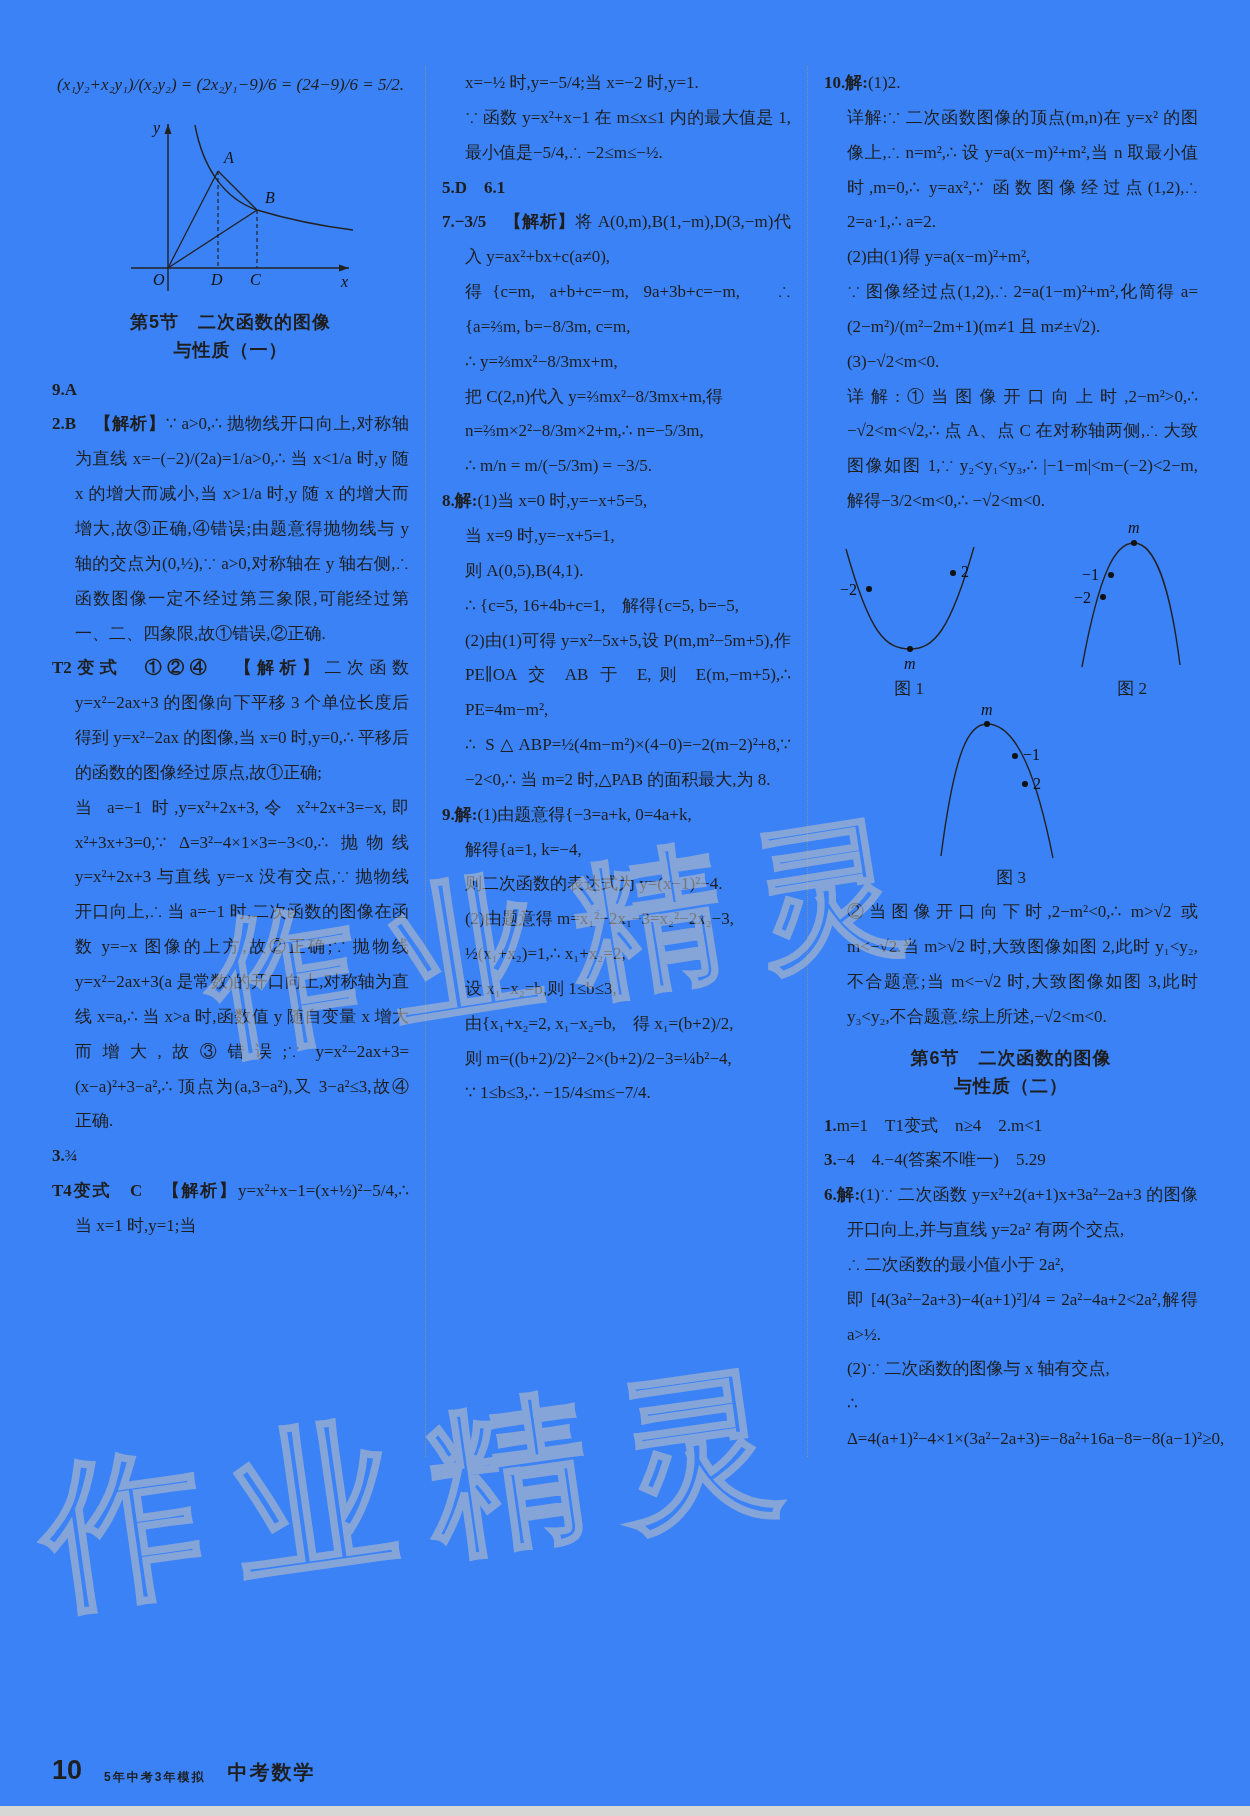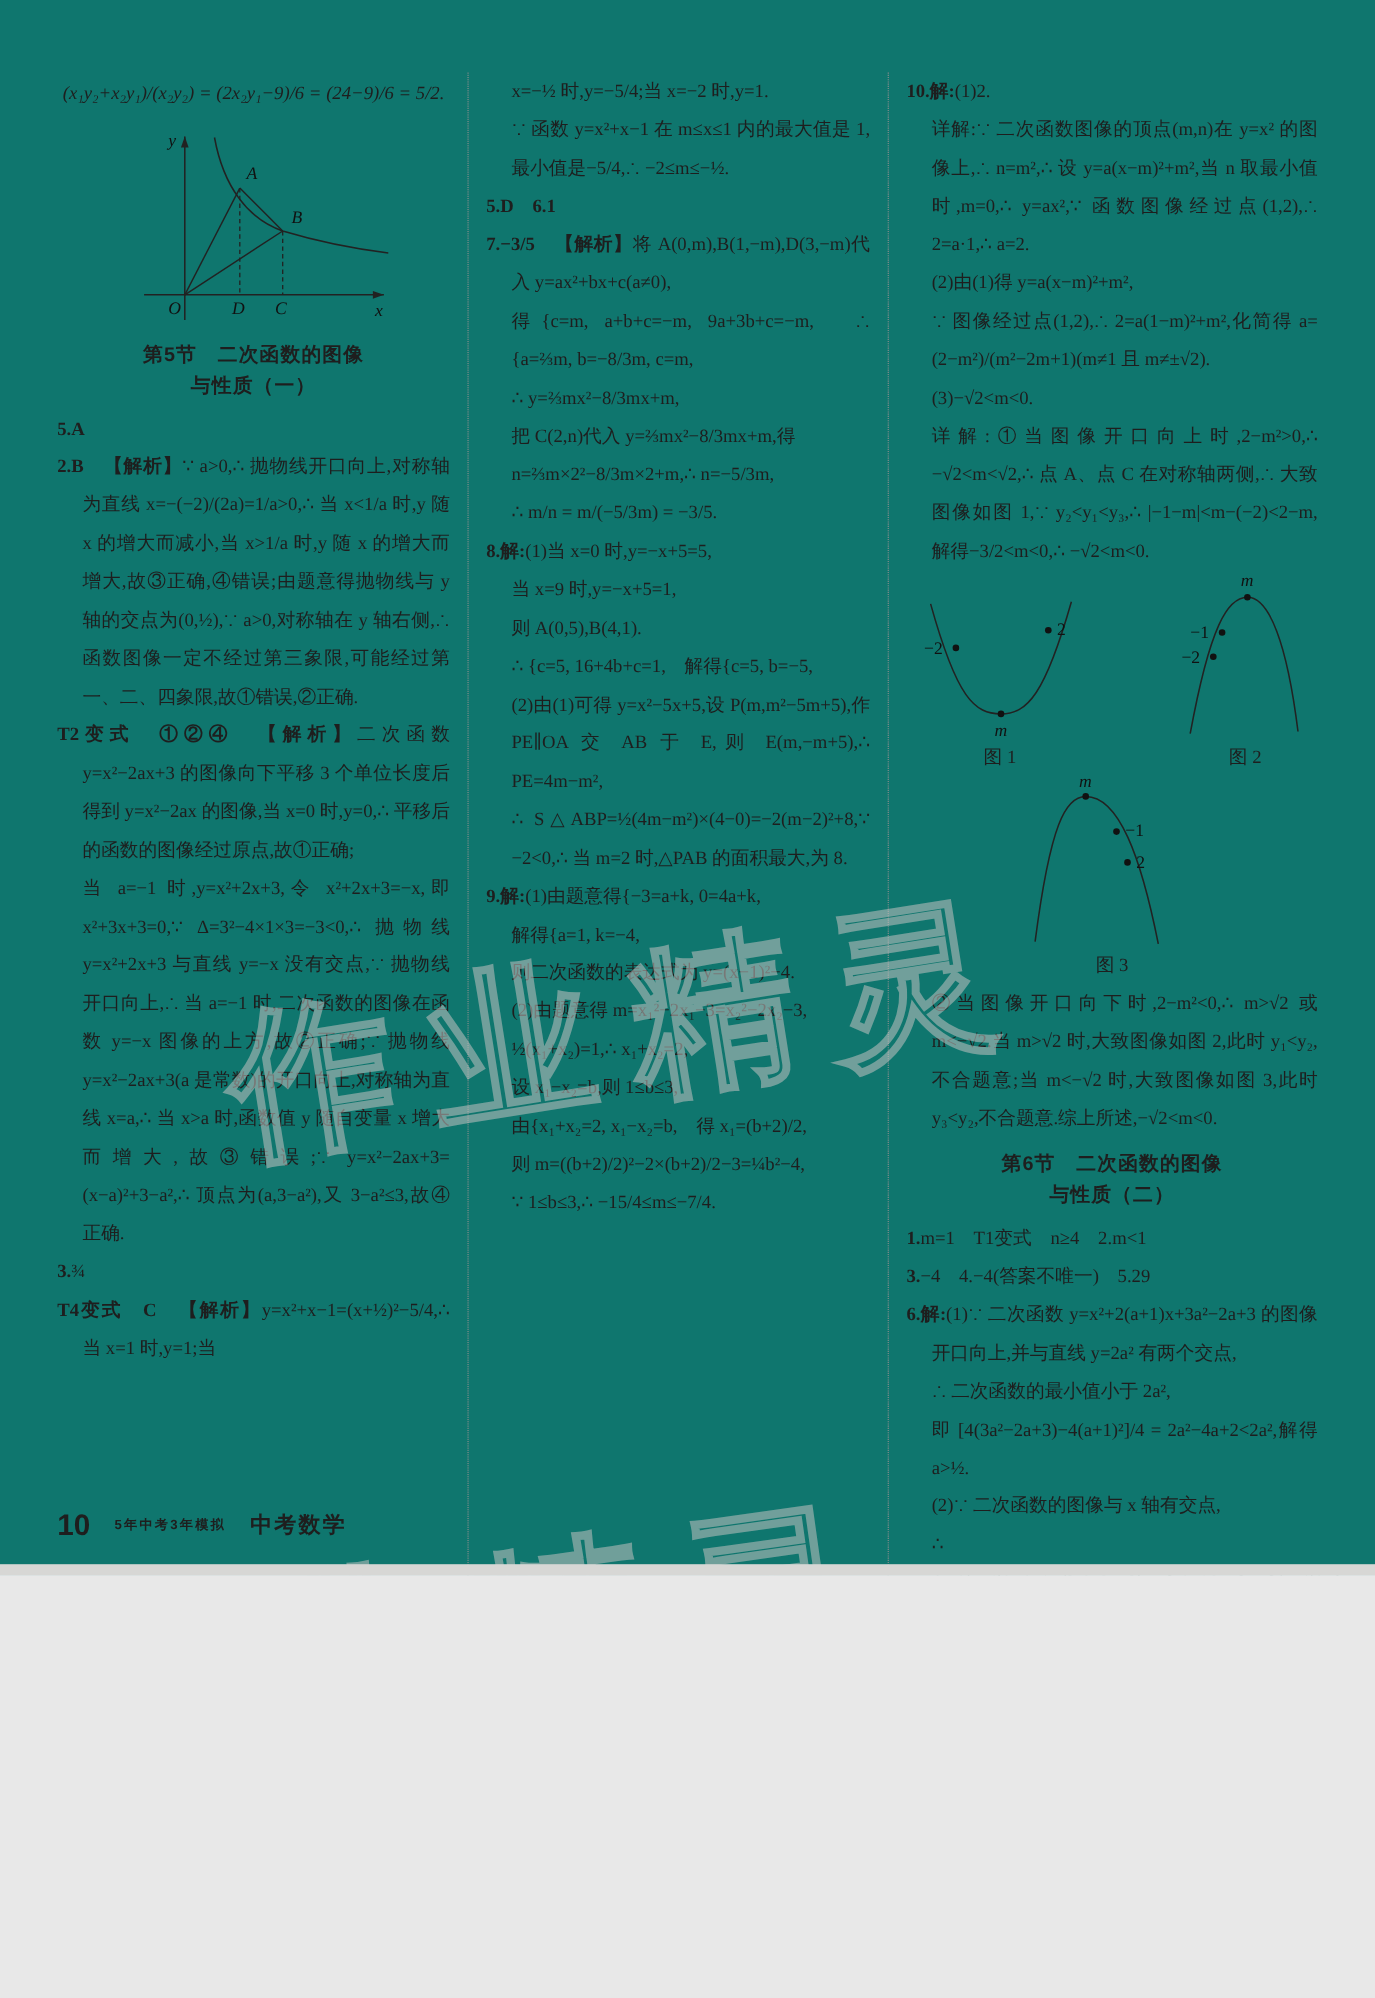--- a/index.html
+++ b/index.html
@@ -1,36 +1,36 @@
 <!DOCTYPE html>
 <html><head>
 <meta charset="utf-8">
 <style>
   html,body{margin:0;padding:0;background:#e8e8e8;}
-  .page{position:relative;width:1250px;height:1432px;background:#0f766e;overflow:hidden;
+  .page{position:relative;width:1250px;height:1816px;background:#3b82f6;overflow:hidden;
         font-family:"Liberation Serif","DejaVu Serif",serif;color:#1e1e1e;}
   .cols{display:flex;align-items:stretch;padding:66px 52px 100px 52px;box-sizing:border-box;}
   .col{box-sizing:border-box;font-size:17px;line-height:2.05;text-align:justify;}
   .col1{width:374px;padding-right:16px;border-right:1.5px dotted #8f8f8f;}
   .col2{width:382px;padding:0 16px;border-right:1.5px dotted #8f8f8f;}
   .col3{width:390px;padding-left:16px;}
   .para{margin:0;padding-left:1.35em;}
   .para.hang{text-indent:-1.35em;}
   .para b{font-weight:700;}
   .math-center{text-align:center;padding:2px 0 6px 0;font-style:italic;}
   h2.sec{font-family:"Liberation Sans","DejaVu Sans",sans-serif;font-weight:700;
          font-size:18px;line-height:1.55;text-align:center;margin:10px 0 8px 0;letter-spacing:1px;}
   .figwrap{text-align:center;margin:2px 0 4px 0;}
   .figrow{display:flex;justify-content:space-between;align-items:flex-end;margin:4px 0 0 0;}
   .figbox{text-align:center;}
   .figcap{text-align:center;font-size:17px;line-height:1.6;margin-bottom:4px;}
   svg{display:block;margin:0 auto;}
   svg text{font-family:"Liberation Serif","DejaVu Serif",serif;font-size:16px;fill:#111;}
   svg text.it{font-style:italic;}
-  .footer{position:absolute;left:52px;bottom:30px;display:flex;align-items:center;gap:22px;
+  .footer{position:absolute;left:52px;bottom:30px;display:flex;align-items:flex-end;gap:22px;
           font-family:"Liberation Sans","DejaVu Sans",sans-serif;}
   .footer .pg{font-size:27px;font-weight:700;}
   .footer .bk{font-size:12px;font-weight:700;letter-spacing:2px;}
   .footer .sj{font-size:20px;font-weight:700;letter-spacing:2px;}
   .scan-edge{position:absolute;left:0;right:0;bottom:0;height:10px;background:#d7d7d5;}
   .watermark{position:absolute;font-family:"Liberation Sans","DejaVu Sans",sans-serif;font-weight:700;
              color:transparent;-webkit-text-stroke:2.5px #c2c2c0;opacity:.55;white-space:nowrap;
              pointer-events:none;letter-spacing:34px;}
   #wm1{font-size:150px;left:205px;top:835px;transform:rotate(-9deg);}
   #wm2{font-size:160px;left:40px;top:1380px;transform:rotate(-8deg);}
@@ -66,21 +66,21 @@
           <text class="it" x="145" y="174">C</text>
         </svg>
       </div>
 
       <h2 class="sec">
         <span>第5节　二次函数的图像</span><br>
         <span>与性质（一）</span>
       </h2>
 
       <div>
-          <p class="para hang"><b>5.A</b></p>
+          <p class="para hang"><b>9.A</b></p>
           <p class="para hang"><b>2.B　【解析】</b><span>∵ a&gt;0,∴ 抛物线开口向上,对称轴为直线 x=−(−2)/(2a)=1/a&gt;0,∴ 当 x&lt;1/a 时,y 随 x 的增大而减小,当 x&gt;1/a 时,y 随 x 的增大而增大,故③正确,④错误;由题意得抛物线与 y 轴的交点为(0,½),∵ a&gt;0,对称轴在 y 轴右侧,∴ 函数图像一定不经过第三象限,可能经过第一、二、四象限,故①错误,②正确.</span></p>
           <p class="para hang"><b>T2变式　①②④　【解析】</b><span>二次函数 y=x²−2ax+3 的图像向下平移 3 个单位长度后得到 y=x²−2ax 的图像,当 x=0 时,y=0,∴ 平移后的函数的图像经过原点,故①正确;</span></p>
           <p class="para"><span>当 a=−1 时,y=x²+2x+3,令 x²+2x+3=−x,即 x²+3x+3=0,∵ Δ=3²−4×1×3=−3&lt;0,∴ 抛物线 y=x²+2x+3 与直线 y=−x 没有交点,∵ 抛物线开口向上,∴ 当 a=−1 时,二次函数的图像在函数 y=−x 图像的上方,故②正确;∵ 抛物线 y=x²−2ax+3(a 是常数)的开口向上,对称轴为直线 x=a,∴ 当 x&gt;a 时,函数值 y 随自变量 x 增大而增大,故③错误;∵ y=x²−2ax+3=(x−a)²+3−a²,∴ 顶点为(a,3−a²),又 3−a²≤3,故④正确.</span></p>
           <p class="para hang"><b>3.</b><span>¾</span></p>
           <p class="para hang"><b>T4变式　C　【解析】</b><span>y=x²+x−1=(x+½)²−5/4,∴ 当 x=1 时,y=1;当</span></p>
         </div>
     </div>
 
     <div class="col col2">
       <div>

